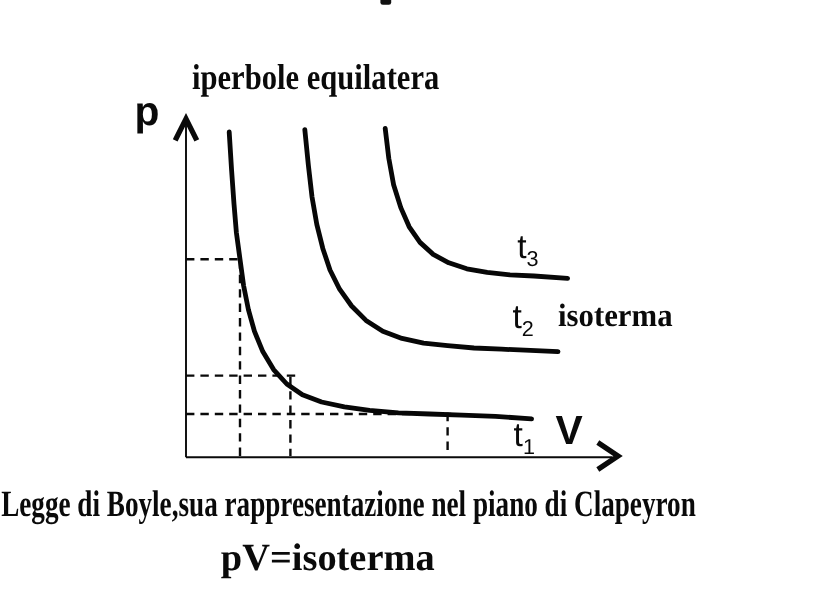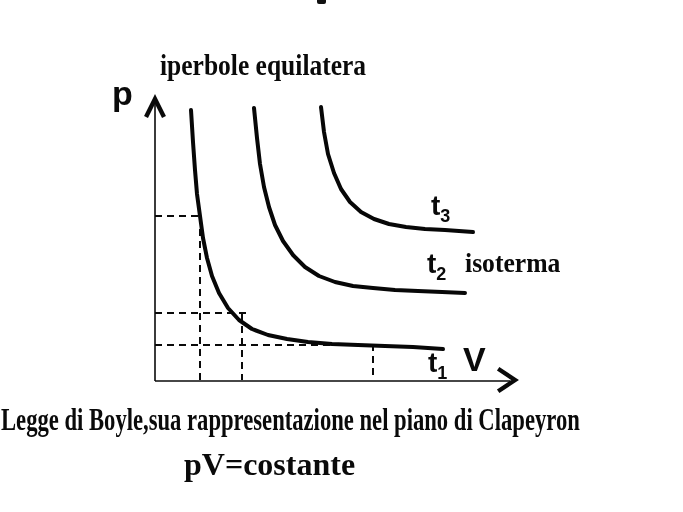--- a/index.html
+++ b/index.html
@@ -29,21 +29,21 @@
     line-height: 1;
     white-space: nowrap;
     transform-origin: 0 0;
   }
   .serif { font-family: "Liberation Serif", serif; font-weight: bold; }
   .sans  { font-family: "Liberation Sans", sans-serif; font-weight: bold; }
 
   .title-annot   { left: 160px; top: 50px;  font-size: 30px; transform: scaleX(0.85); }
   .p-label       { left: 112px; top: 76px;  font-size: 34px; }
   .v-label       { left: 463px; top: 342px; font-size: 34px; }
-  .t-label       { font-size: 28px; font-family: "Liberation Sans", sans-serif; font-weight: bold; }
+  .t-label       { font-size: 28px; font-family: "Liberation Sans", sans-serif; font-weight: normal; }
   .t-label sub   { font-size: 18px; line-height: 0; }
   .t1-pos { left: 428px; top: 317px; margin-top: 32px; }
   .t2-pos { left: 427px; top: 250px; }
   .t3-pos { left: 431px; top: 192px; }
   .isoterma-annot{ left: 465px; top: 250px; font-size: 27px; transform: scaleX(0.95); }
   .caption-1     { left: 1px;   top: 404px; font-size: 31px; transform: scaleX(0.73); }
   .caption-2     { left: 184px; top: 448px; font-size: 32px; }
 
   .artifact {
     position: absolute;
@@ -91,15 +91,15 @@
   <div class="txt t-label t1-pos"><span>t</span><sub>1</sub></div>
 
   <div class="txt t-label t2-pos"><span>t</span><sub>2</sub></div>
 
   <div class="txt t-label t3-pos"><span>t</span><sub>3</sub></div>
 
   <div class="txt serif isoterma-annot">isoterma</div>
 
   <div class="txt serif caption-1">Legge di Boyle,sua rappresentazione nel piano di Clapeyron</div>
 
-  <div class="txt serif caption-2">pV=costante</div>
+  <div class="txt serif caption-2">pV=isoterma</div>
 
 </div>
 
 </body></html>

